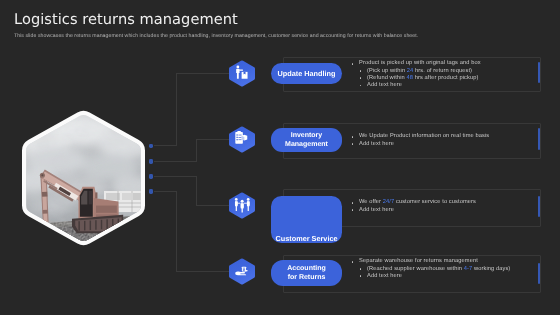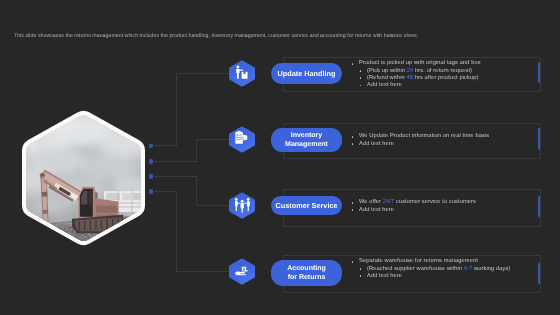--- a/index.html
+++ b/index.html
@@ -31,20 +31,21 @@
 
   .bullets{position:absolute;}
   .bl{position:relative;color:#c9c9c9;white-space:nowrap;}
   .bl:before{content:"";position:absolute;background:#c9c9c9;border-radius:50%;}
   .hl{color:#4a7bf0;}
 </style>
 </head>
 <body>
 
 <div class="slide">
+  <div class="title">Logistics returns management</div>
   <div class="subtitle">This slide showcases the returns management which includes the product handling, inventory management, customer service and accounting for returns with balance sheet.</div>
 
   <div class="hexphoto">
     <svg width="123" height="138" viewBox="0 0 123 138">
       <defs>
         <clipPath id="hexclipOuter">
           <path d="M67.61 3.42 L116.89 31.08 Q123.00 34.50 123.00 41.50 L123.00 96.50 Q123.00 103.50 116.89 106.92 L67.61 134.58 Q61.50 138.00 55.39 134.58 L6.11 106.92 Q0.00 103.50 0.00 96.50 L0.00 41.50 Q0.00 34.50 6.11 31.08 L55.39 3.42 Q61.50 0.00 67.61 3.42 Z"></path>
         </clipPath>
         <clipPath id="hexclipInner">
           <path d="M65.42 7.02 L114.88 34.76 Q118.80 36.96 118.80 41.46 L118.80 96.54 Q118.80 101.04 114.88 103.24 L65.42 130.98 Q61.50 133.18 57.58 130.98 L8.12 103.24 Q4.20 101.04 4.20 96.54 L4.20 41.46 Q4.20 36.96 8.12 34.76 L57.58 7.02 Q61.50 4.82 65.42 7.02 Z"></path>
@@ -282,21 +283,21 @@
               <rect x="16.9" y="7.7" width="2.9" height="4.3" rx=".6"></rect>
               <circle cx="11.9" cy="7.5" r="1.6"></circle>
               <path d="M10.4 9.7h3v5.6h-.8v4.3h-1.4v-4.3h-.8z"></path>
               <rect x="10.3" y="9.8" width="3.2" height="4.7" rx=".6"></rect>
             </g>
             <g stroke="#fff" stroke-width=".9" fill="none">
               <path d="M6.9 9.6h3.1M13.8 9.6h3.1"></path>
             </g>
           </g>
         </svg></div>
-      <div class="pill" style="left: 271px; top: 196px; width: 71px; height: 19px; font-size: 7.3px; border-radius: 10.5px; line-height: 8px; padding-top: 0px;">
+      <div class="pill" style="left: 271px; top: 196px; width: 71px; height: 39px; font-size: 7.3px; border-radius: 10.5px; line-height: 8px; padding-top: 8px; align-items: flex-end;">
         <span>Customer Service</span>
       </div>
       <div class="bullets" style="left: 350px; top: 199.3px;">
         <div class="bl" style="padding-left: 9px; font-size: 5.7px; line-height: 7.25px; letter-spacing: 0.1px;">We offer <span class="hl">24/7</span> customer service  to customers<i style="position: absolute; left: 1.5px; top: 2.6px; width: 1.7px; height: 1.7px; border-radius: 50%; background: rgb(196, 196, 196);"></i></div>
         <div class="bl" style="padding-left: 9px; font-size: 5.7px; line-height: 7.25px; letter-spacing: 0.1px;">Add text here<i style="position: absolute; left: 1.5px; top: 2.6px; width: 1.7px; height: 1.7px; border-radius: 50%; background: rgb(196, 196, 196);"></i></div>
       </div>
       <div class="rowbox" style="left: 283px; top: 254.5px; width: 256px; height: 36px;"></div>
       <div class="bar" style="left: 537.7px; top: 263px; height: 21.4px;"></div>
       <div class="hexicon" style="left: 229px; top: 258px;"><svg width="26" height="27" viewBox="-1 0 26 27">
       <defs>

